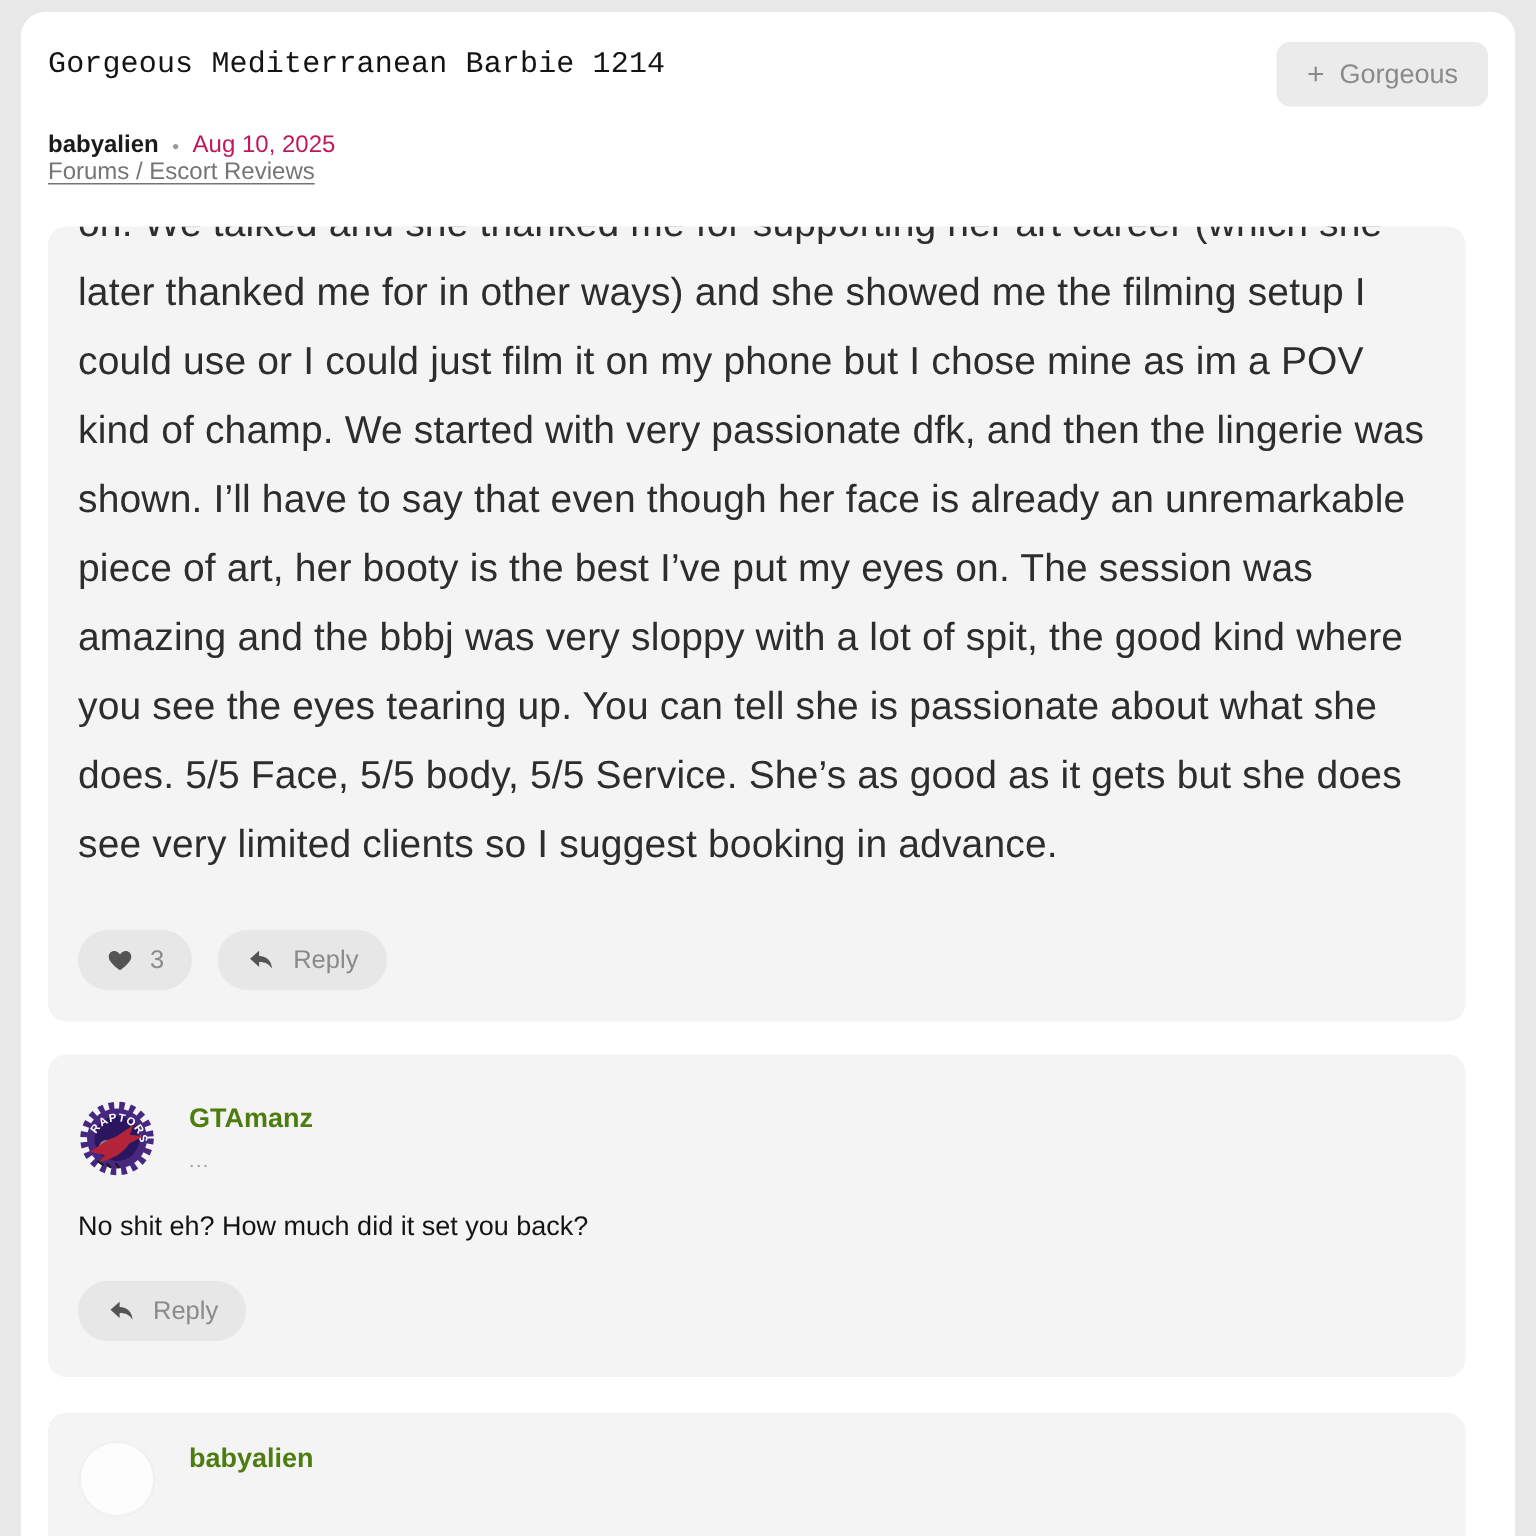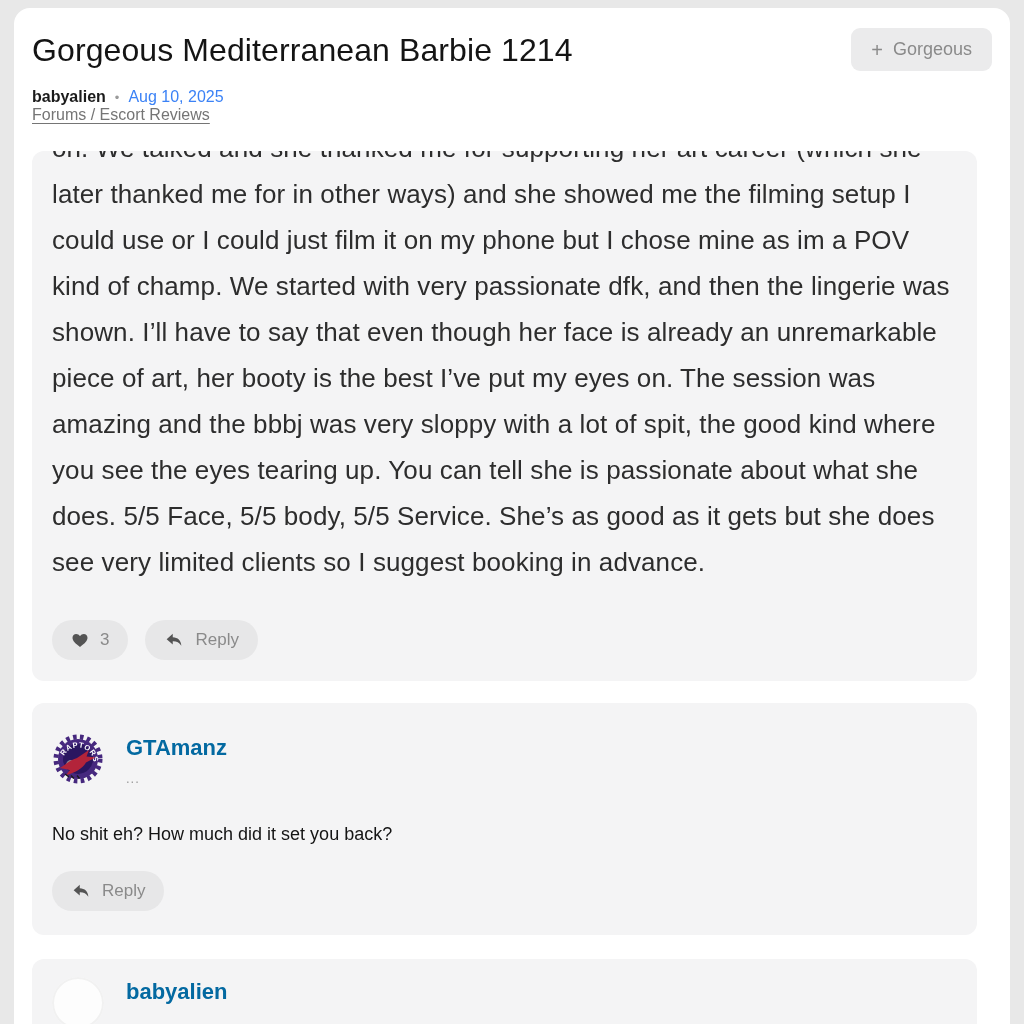--- a/index.html
+++ b/index.html
@@ -19,25 +19,26 @@
     padding: 20px 18px 0 18px;
     overflow: hidden;
   }
   
   .header-row {
     display: flex;
     align-items: flex-start;
     justify-content: space-between;
   }
   .page-title {
-    font-size: 32px;
+    font-size: 20px;
     font-weight: 500;
     color: #141414;
     letter-spacing: 0.1px;
     padding-top: 4px;
+    font-family: Liberation Mono, monospace;
   }
   .comment-button {
     display: inline-flex;
     align-items: center;
     gap: 10px;
     background: #ebebec;
     border: none;
     border-radius: 9px;
     padding: 11px 20px;
     font-size: 18px;
@@ -49,21 +50,21 @@
   .plus-glyph { font-size: 20px; line-height: 1; color: #8a8a8a; }
   .meta-row {
     display: flex;
     align-items: center;
     gap: 9px;
     margin-top: 17px;
     font-size: 16px;
   }
   .meta-author { font-weight: 600; color: #1b1b1b; }
   .meta-dot { color: #9a9a9a; font-size: 13px; }
-  .meta-date { color: #3b82f6; font-weight: 500; }
+  .meta-date { color: #be185d; font-weight: 500; }
   .breadcrumb-row { }
   .breadcrumb-link {
     font-size: 16px;
     color: #757575;
     text-decoration: underline;
     text-underline-offset: 3px;
   }
   
   .post-card {
     margin-top: 27px;
@@ -122,34 +123,34 @@
     flex: 0 0 auto;
     overflow: hidden;
     cursor: pointer;
   }
   .avatar svg { display: block; }
   .avatar-plain {
     background: #fdfdfd;
     box-shadow: inset 0 0 0 2px #f1f1f1;
   }
   .comment-username {
-    font-size: 22px;
+    font-size: 18px;
     font-weight: 700;
-    color: #0369a1;
+    color: #4d7c0f;
     padding-top: 2px;
     cursor: pointer;
   }
   .comment-meta {
     font-size: 13px;
     color: #9a9a9a;
     margin-top: 10px;
     letter-spacing: 1px;
   }
   .comment-text {
-    margin-top: 38px;
+    margin-top: 22px;
     font-size: 18px;
     color: #141414;
   }
   .comment-actions { margin-top: 26px; }
   .comment-card.cutoff { padding: 18px 20px 60px 20px; margin-top: 24px; }
 </style>
 </head>
 <body>
 
 <div class="page-card">

